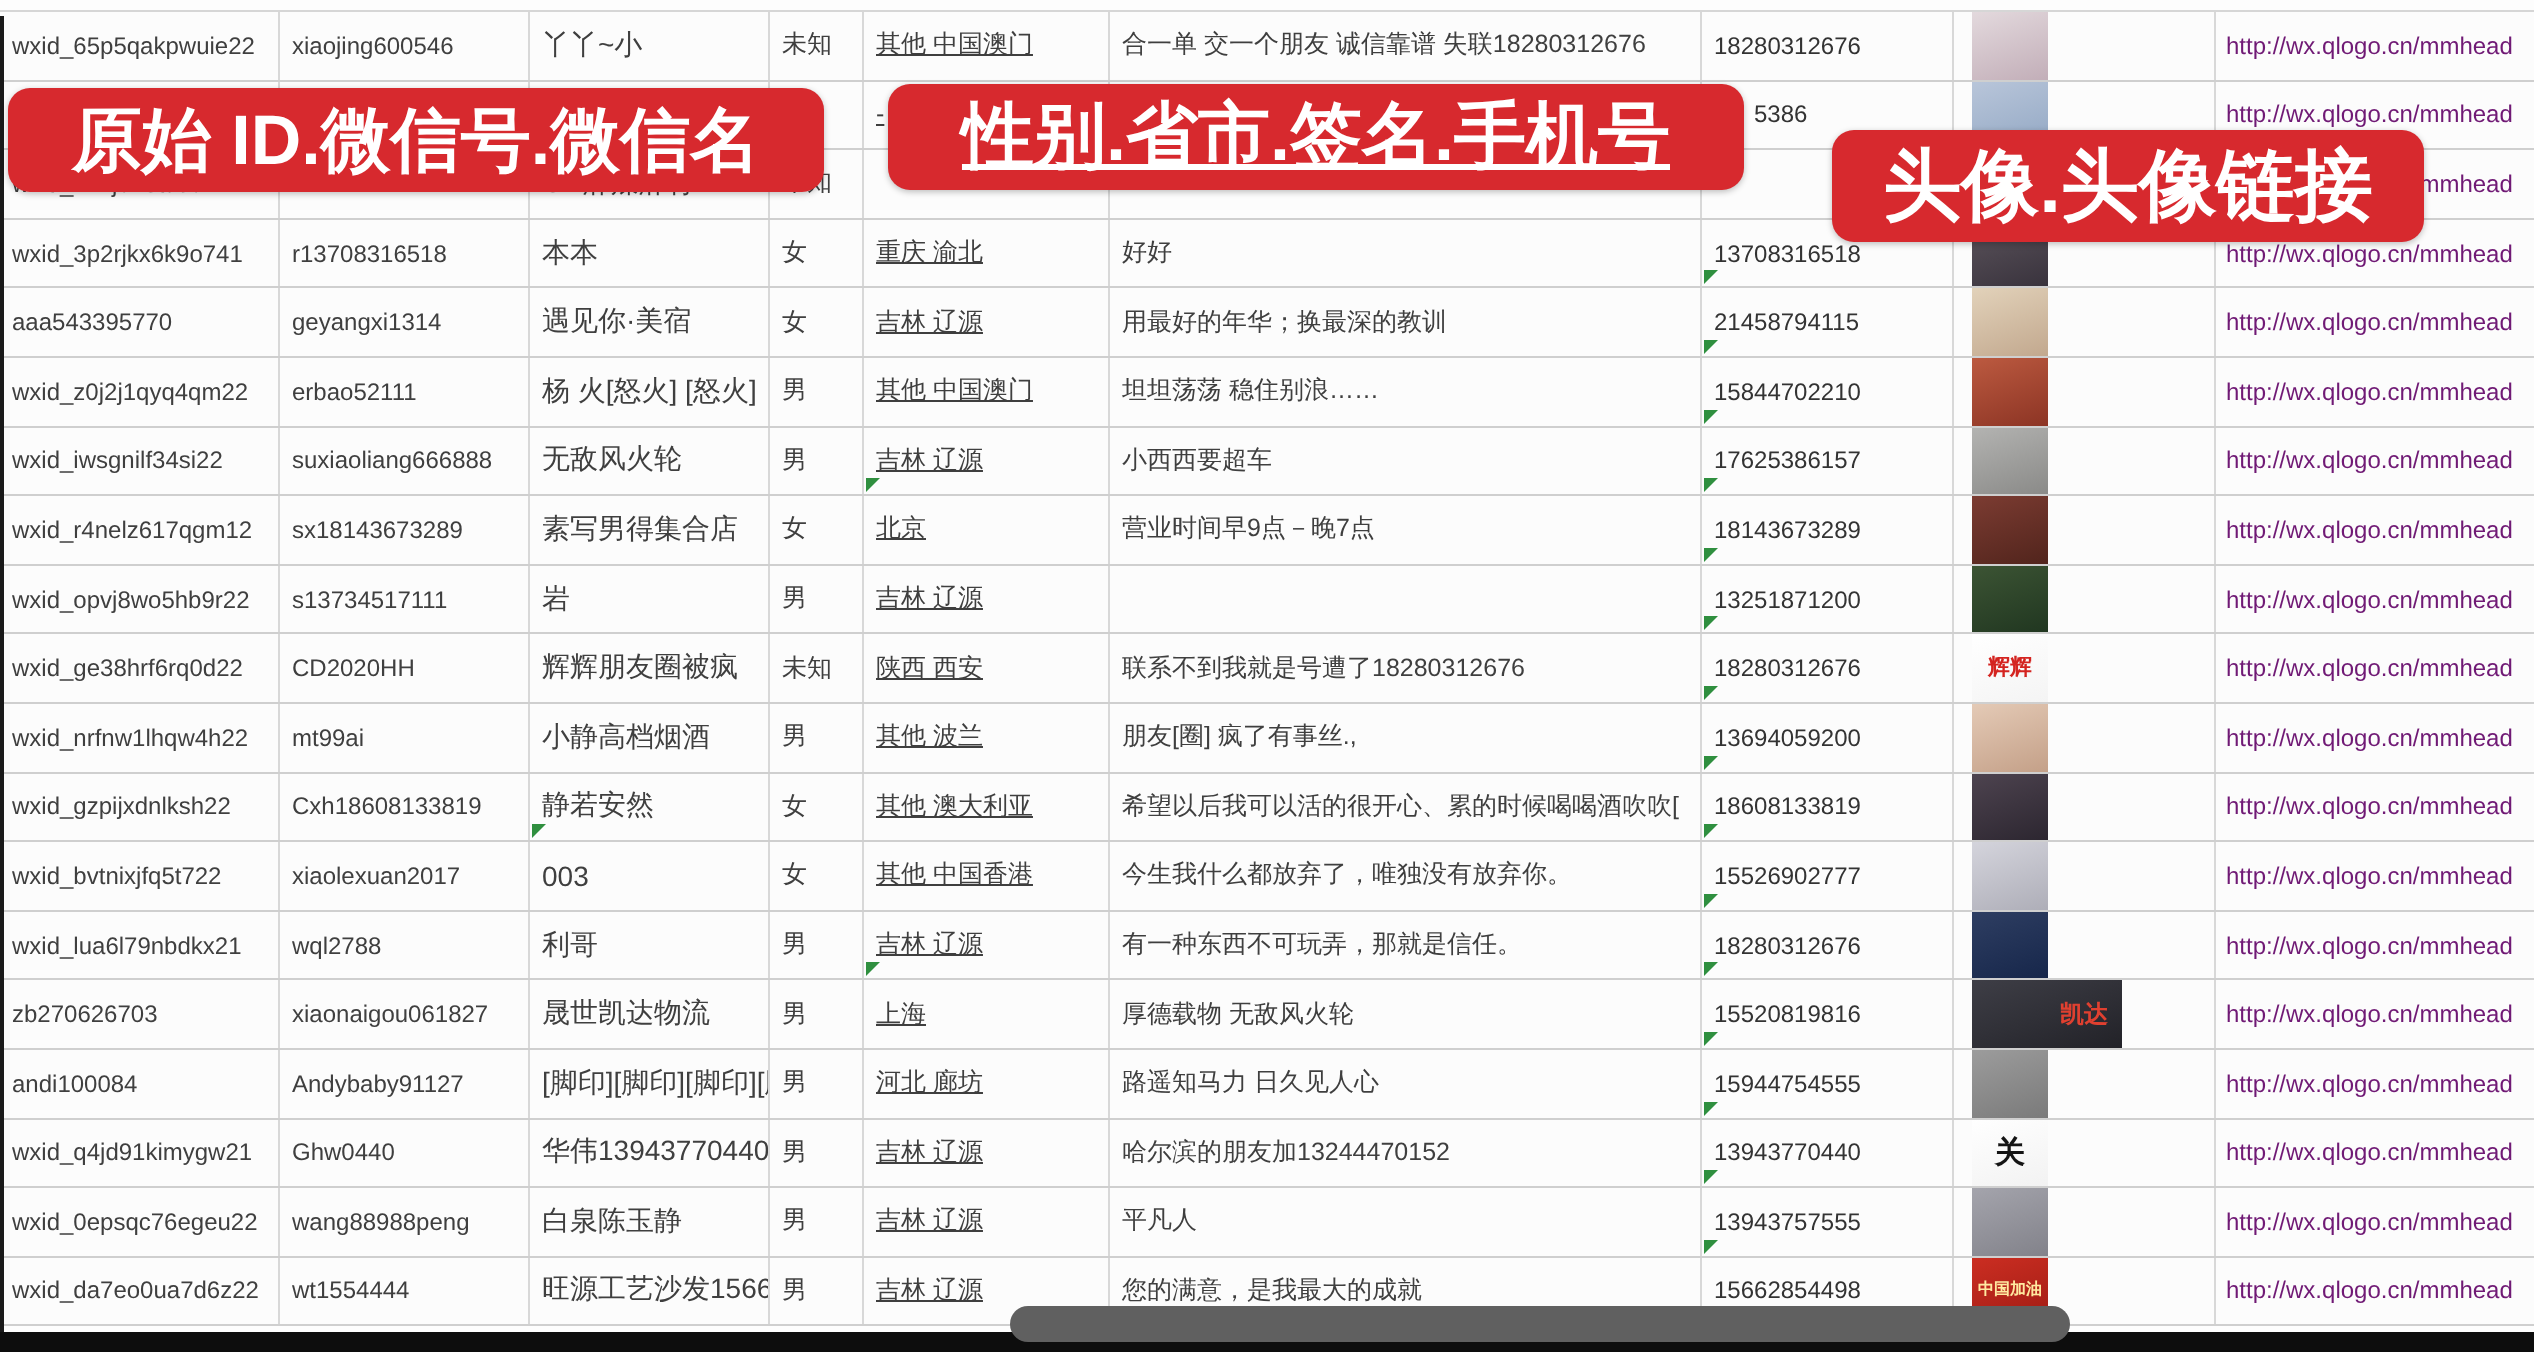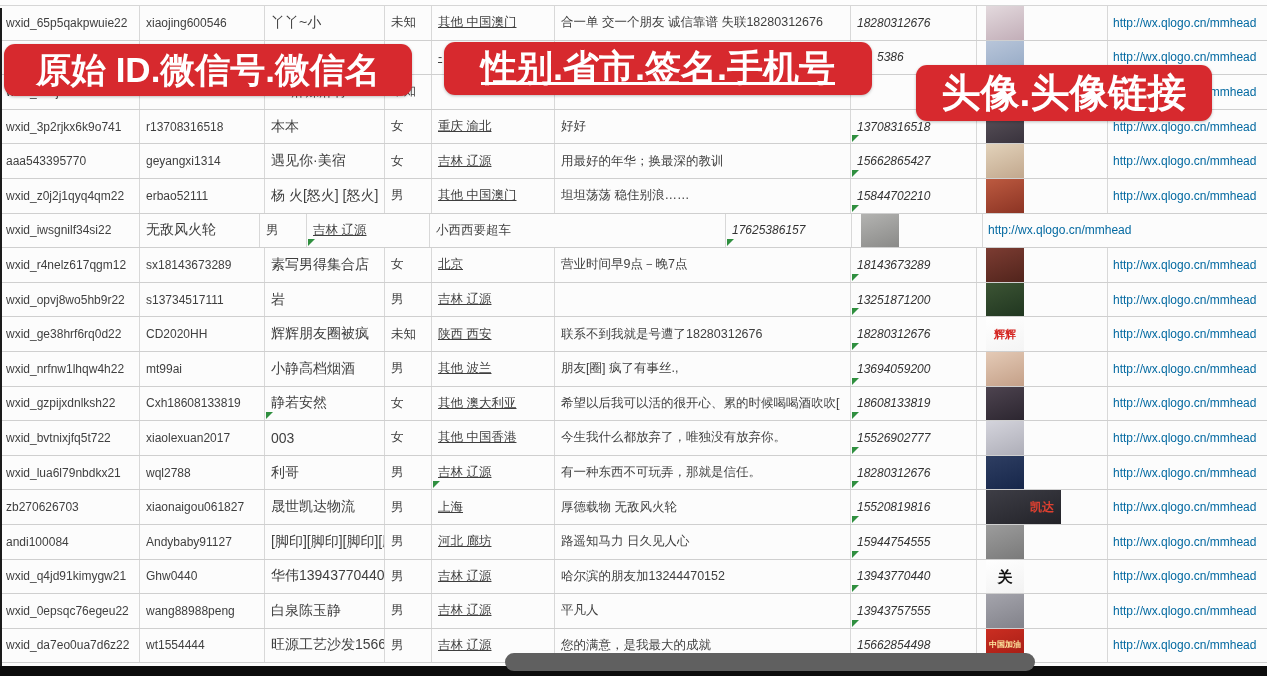--- a/index.html
+++ b/index.html
@@ -15,23 +15,23 @@
     padding:0 6px; display:flex; align-items:center;
     overflow:hidden; white-space:nowrap; position:relative;
     font-size:12px; color:#3f3f3f;
   }
   .c-id     { width:140px; }
   .c-account{ width:125px; }
   .c-name   { width:120px; font-size:14px; }
   .c-gender { width:47px;  font-size:12.5px; }
   .c-region { width:123px; font-size:12.5px;text-decoration:underline; }
   .c-sig    { width:296px; font-size:12.5px; }
-  .c-phone  { width:126px; color:#333;font-style:italic; }
+  .c-phone  { width:126px; color:#333; }
   .c-avatar { width:131px; padding:0; border-right:1px solid #d8d8d8; }
-  .c-link   { width:159px; border-right:none; padding:0 0 0 5px; color:#0369a1; }
+  .c-link   { width:159px; border-right:none; padding:0 0 0 5px; color:#701a75; }
   .pad-left { padding-left:26px; }
   .marker::after {
     content:""; position:absolute; left:1px; bottom:1px;
     width:0; height:0; border-top:7px solid #2f8f3f; border-right:7px solid transparent;
   }
   .avatar {
     margin-left:9px; width:38px; height:34px;
     display:flex; align-items:center; justify-content:center;
     font-weight:bold; line-height:1; text-align:center; overflow:hidden;
   }
@@ -107,41 +107,42 @@
     </div>
     <div class="cell c-link">http://wx.qlogo.cn/mmhead</div>
   </div>
       <div class="row">
     <div class="cell c-id">aaa543395770</div>
     <div class="cell c-account">geyangxi1314</div>
     <div class="cell c-name">遇见你·美宿</div>
     <div class="cell c-gender">女</div>
     <div class="cell c-region">吉林 辽源</div>
     <div class="cell c-sig">用最好的年华；换最深的教训</div>
-    <div class="cell c-phone marker">15662865427</div>
+    <div class="cell c-phone marker">21458794115</div>
     <div class="cell c-avatar">
       <div class="avatar" style="background: linear-gradient(160deg, rgb(226, 210, 186), rgb(194, 168, 142));"></div>
     </div>
     <div class="cell c-link">http://wx.qlogo.cn/mmhead</div>
   </div>
       <div class="row">
     <div class="cell c-id">wxid_z0j2j1qyq4qm22</div>
     <div class="cell c-account">erbao52111</div>
     <div class="cell c-name">杨 火[怒火] [怒火]</div>
     <div class="cell c-gender">男</div>
     <div class="cell c-region">其他 中国澳门</div>
     <div class="cell c-sig">坦坦荡荡 稳住别浪……</div>
     <div class="cell c-phone marker">15844702210</div>
     <div class="cell c-avatar">
       <div class="avatar" style="background: linear-gradient(160deg, rgb(188, 90, 64), rgb(140, 52, 36));"></div>
     </div>
     <div class="cell c-link">http://wx.qlogo.cn/mmhead</div>
   </div>
       <div class="row">
     <div class="cell c-id">wxid_iwsgnilf34si22</div>
+    <div class="cell c-account">suxiaoliang666888</div>
     <div class="cell c-name">无敌风火轮</div>
     <div class="cell c-gender">男</div>
     <div class="cell c-region marker">吉林 辽源</div>
     <div class="cell c-sig">小西西要超车</div>
     <div class="cell c-phone marker">17625386157</div>
     <div class="cell c-avatar">
       <div class="avatar" style="background: linear-gradient(160deg, rgb(180, 180, 178), rgb(138, 138, 136));"></div>
     </div>
     <div class="cell c-link">http://wx.qlogo.cn/mmhead</div>
   </div>

